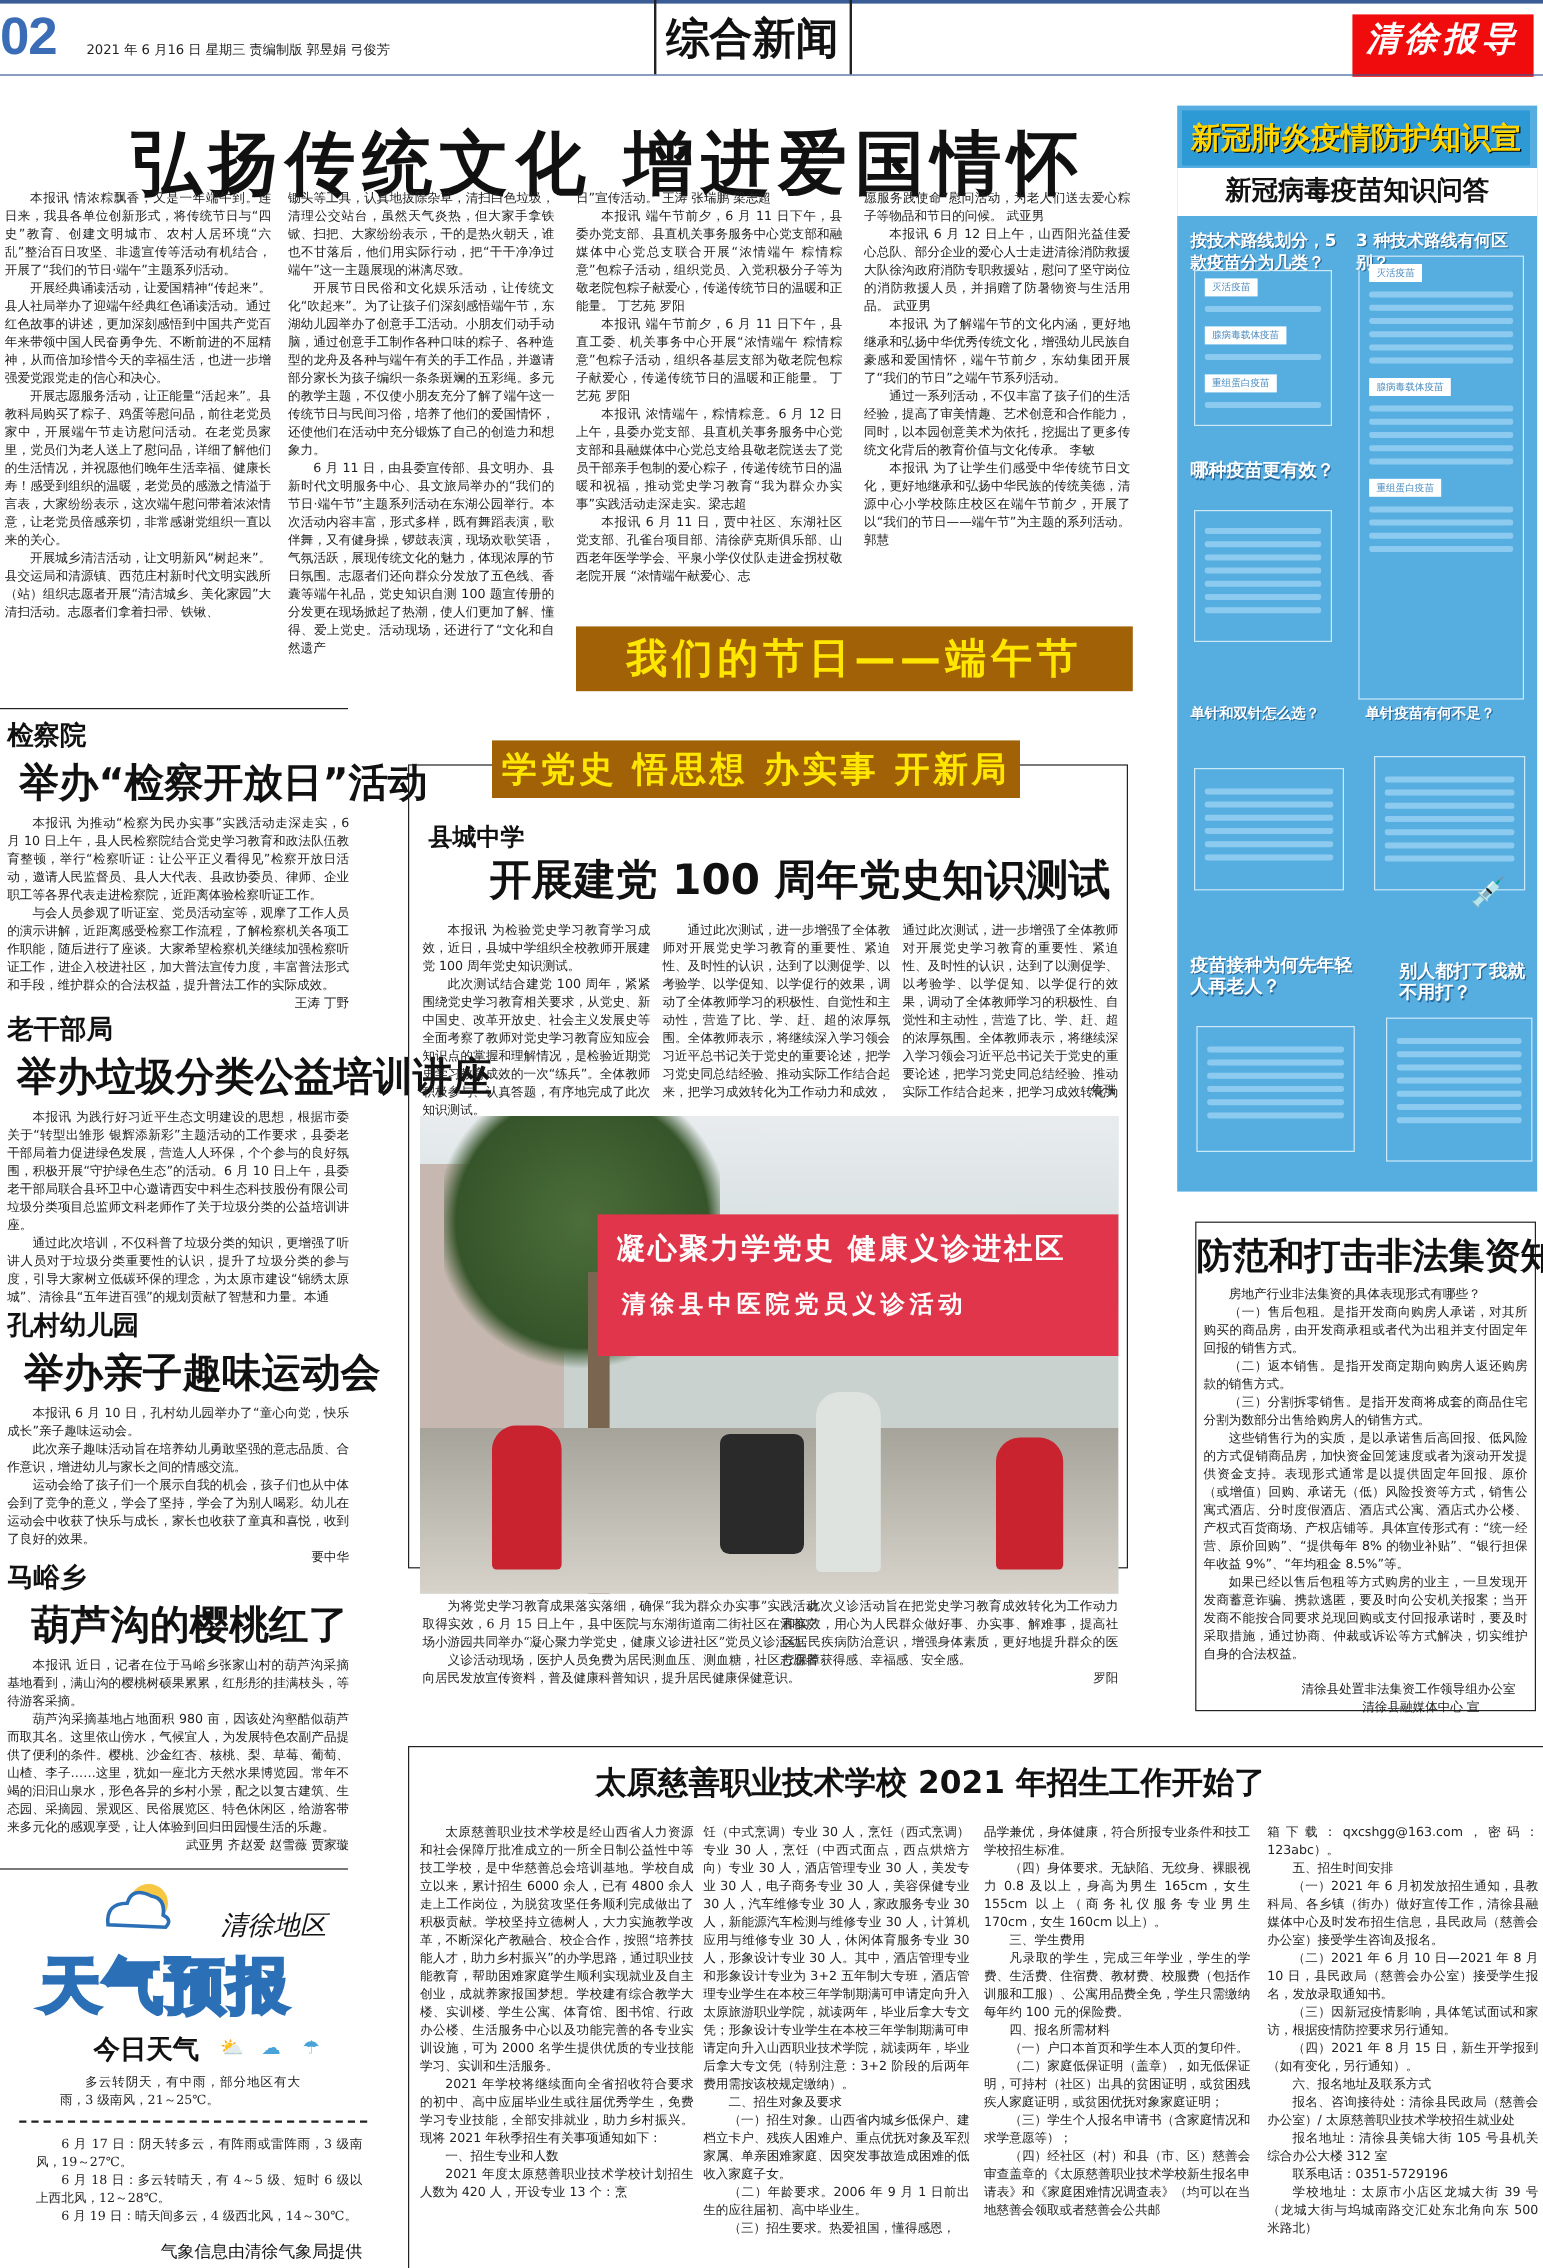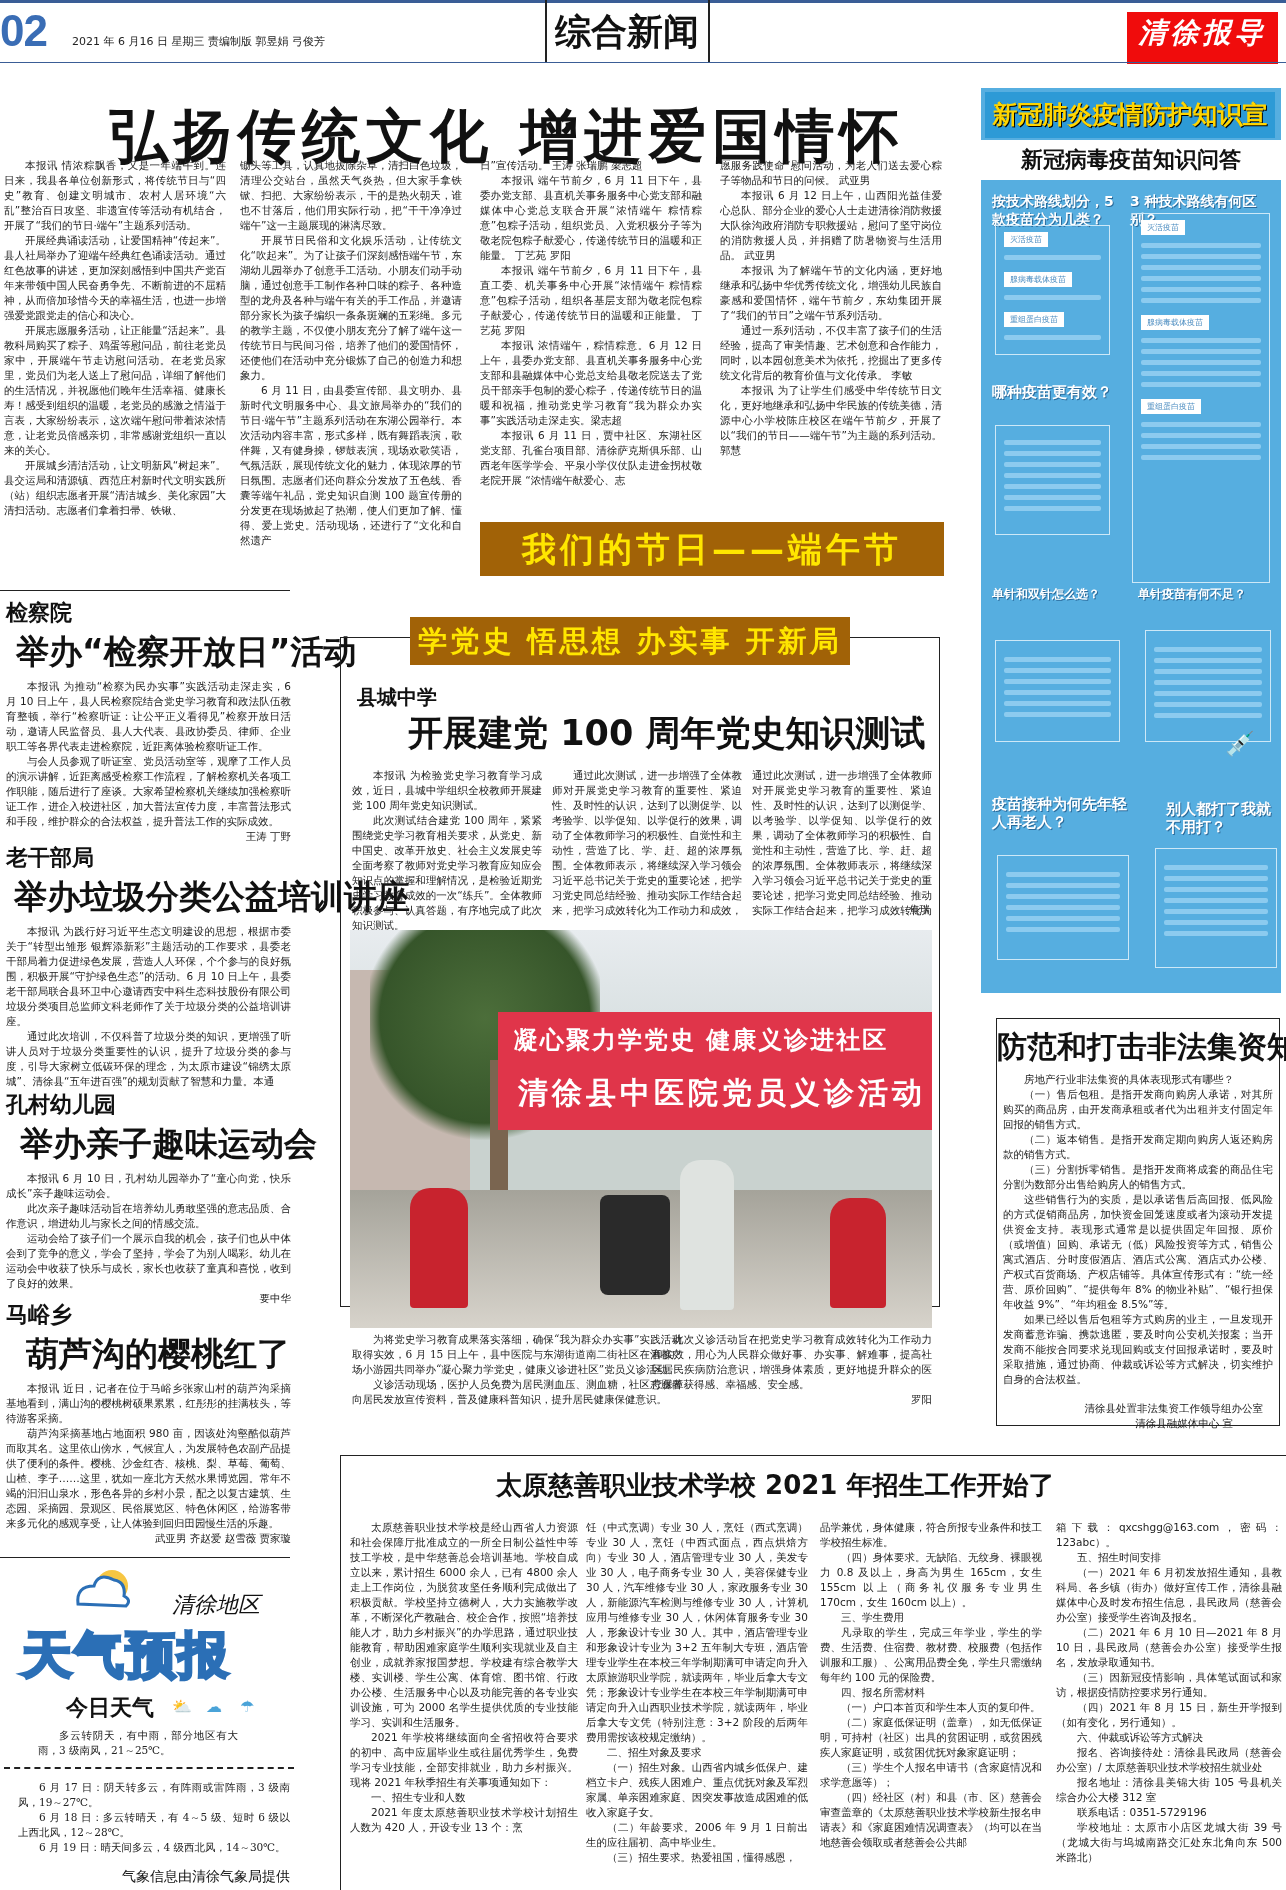--- a/index.html
+++ b/index.html
@@ -109,21 +109,21 @@
   <div class="sub-label">马峪乡</div>
   <div class="sub-head" style="margin:2px 0 4px 20px">葫芦沟的樱桃红了</div>
   <div class="col">
     <p>本报讯   近日，记者在位于马峪乡张家山村的葫芦沟采摘基地看到，满山沟的樱桃树硕果累累，红彤彤的挂满枝头，等待游客采摘。</p>
     <p>葫芦沟采摘基地占地面积 980 亩，因该处沟壑酷似葫芦而取其名。这里依山傍水，气候宜人，为发展特色农副产品提供了便利的条件。樱桃、沙金红杏、核桃、梨、草莓、葡萄、山楂、李子……这里，犹如一座北方天然水果博览园。常年不竭的汩汩山泉水，形色各异的乡村小景，配之以复古建筑、生态园、采摘园、景观区、民俗展览区、特色休闲区，给游客带来多元化的感观享受，让人体验到回归田园慢生活的乐趣。</p>
     <div class="sign">武亚男  齐赵爱  赵雪薇  贾家璇</div>
   </div>
 </div>
 
 <div class="abs" style="left:0;top:1557px;width:290px;height:1px;background:#222"></div>
-<div class="abs" style="left:4px;top:1560px;width:290px;height:330px">
+<div class="abs" style="left:16px;top:1560px;width:290px;height:330px">
   <svg class="abs" style="left:66px;top:4px" width="70" height="46">
     <circle cx="42" cy="22" r="16" fill="#f7c642"></circle>
     <path d="M8 40 Q6 22 24 22 Q28 8 44 16 Q56 18 54 32 Q62 36 56 42 Z" fill="#fff" stroke="#2b6fb6" stroke-width="3"></path>
   </svg>
   <div class="abs" style="left:168px;top:30px;font:italic 22px 'DejaVu Serif',serif">清徐地区</div>
   <div class="abs weather-logo" style="left:18px;top:62px">天气预报</div>
   <div class="abs" style="left:62px;top:133px;font:bold 22px 'DejaVu Serif',serif">今日天气</div>
   <div class="abs" style="left:168px;top:137px;font-size:16px;color:#4aa3d8">⛅</div>
   <div class="abs" style="left:202px;top:137px;font-size:16px;color:#4aa3d8">☁</div>
   <div class="abs" style="left:236px;top:137px;font-size:16px;color:#4aa3d8">☂</div>
@@ -159,21 +159,21 @@
 
 <div class="abs photo">
   <div class="abs" style="left:0;top:0;width:582px;height:160px;background:linear-gradient(#e8ecef,#cfd9d9)"></div>
   <div class="abs" style="left:0;top:40px;width:120px;height:220px;background:#c6b8b0"></div>
   <div class="abs" style="left:20px;top:0;width:230px;height:220px;background:radial-gradient(circle at 50% 40%,#4c6e3a,#36552a 60%,transparent 70%)"></div>
   <div class="abs" style="left:140px;top:130px;width:18px;height:270px;background:#7a6550"></div>
   <div class="abs" style="left:0;top:260px;width:582px;height:140px;background:linear-gradient(#a5a39a,#d8d4cc)"></div>
   <div class="abs" style="left:148px;top:82px;width:516px;height:118px;background:#e0354a;color:#fff;font-weight:bold">
     <div style="font-size:24px;padding:12px 0 0 16px;letter-spacing:2px;white-space:nowrap">凝心聚力学党史  健康义诊进社区</div>
     <div style="font-size:8px;text-align:right;padding-right:8px;color:#ffe">东湖街道南二街社区</div>
-    <div style="font-size:30px;padding:6px 0 0 20px;letter-spacing:4px;white-space:nowrap">清徐县中医院党员义诊活动</div>
+    <div style="font-size:20px;padding:6px 0 0 20px;letter-spacing:4px;white-space:nowrap">清徐县中医院党员义诊活动</div>
   </div>
   <div class="abs" style="left:60px;top:258px;width:58px;height:120px;background:#c8232e;border-radius:20px 20px 4px 4px"></div>
   <div class="abs" style="left:250px;top:265px;width:70px;height:100px;background:#2a2a2a;border-radius:8px"></div>
   <div class="abs" style="left:330px;top:230px;width:54px;height:150px;background:#dfe3e0;border-radius:20px 20px 4px 4px"></div>
   <div class="abs" style="left:480px;top:268px;width:56px;height:110px;background:#c8232e;border-radius:20px 20px 4px 4px"></div>
 </div>
 
 <div class="abs col" style="left:352px;top:1332px;width:330px;font-family:'DejaVu Serif',serif">
   <p>为将党史学习教育成果落实落细，确保“我为群众办实事”实践活动取得实效，6 月 15 日上午，县中医院与东湖街道南二街社区在酒都广场小游园共同举办“凝心聚力学党史，健康义诊进社区”党员义诊活动。</p>
   <p>义诊活动现场，医护人员免费为居民测血压、测血糖，社区志愿者向居民发放宣传资料，普及健康科普知识，提升居民健康保健意识。</p>
@@ -289,18 +289,18 @@
   <p>（三）学生个人报名申请书（含家庭情况和求学意愿等）；</p>
   <p>（四）经社区（村）和县（市、区）慈善会审查盖章的《太原慈善职业技术学校新生报名申请表》和《家庭困难情况调查表》（均可以在当地慈善会领取或者慈善会公共邮</p>
 </div>
 <div class="abs col" style="left:1056px;top:1520px;width:226px;height:370px;overflow:hidden">
   <p style="text-indent:0">箱下载：qxcshgg@163.com，密码：123abc）。</p>
   <p>五、招生时间安排</p>
   <p>（一）2021 年 6 月初发放招生通知，县教科局、各乡镇（街办）做好宣传工作，清徐县融媒体中心及时发布招生信息，县民政局（慈善会办公室）接受学生咨询及报名。</p>
   <p>（二）2021 年 6 月 10 日—2021 年 8 月 10 日，县民政局（慈善会办公室）接受学生报名，发放录取通知书。</p>
   <p>（三）因新冠疫情影响，具体笔试面试和家访，根据疫情防控要求另行通知。</p>
   <p>（四）2021 年 8 月 15 日，新生开学报到（如有变化，另行通知）。</p>
-  <p>六、仲裁或诉讼等方式解决</p>
+  <p>六、报名地址及联系方式</p>
   <p>报名、咨询接待处：清徐县民政局（慈善会办公室）/ 太原慈善职业技术学校招生就业处</p>
   <p>报名地址：清徐县美锦大街 105 号县机关综合办公大楼 312 室</p>
   <p>联系电话：0351-5729196</p>
   <p>学校地址：太原市小店区龙城大街 39 号（龙城大街与坞城南路交汇处东北角向东 500 米路北）</p>
 </div>
 
 </body></html>

